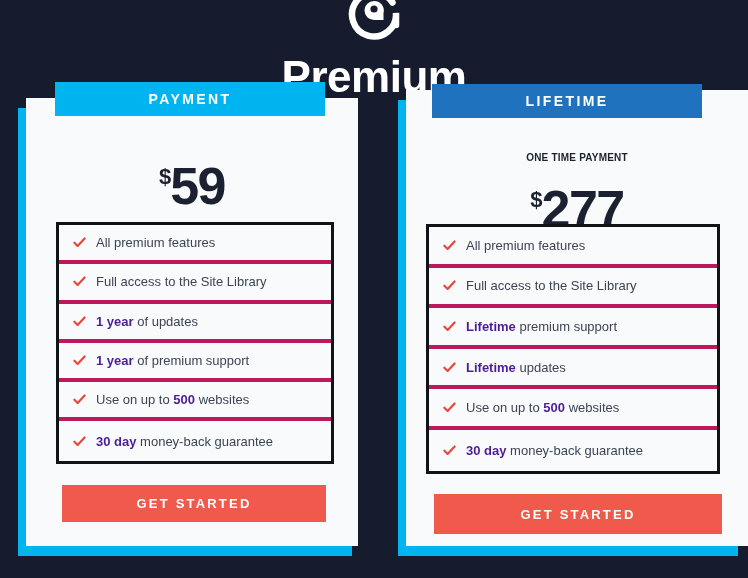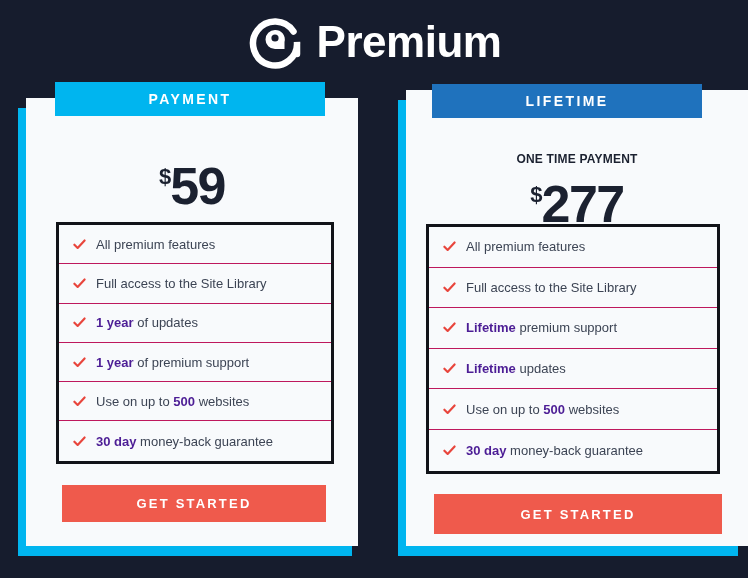--- a/index.html
+++ b/index.html
@@ -19,20 +19,21 @@
   
   .brand {
     position: absolute;
     left: 0; top: 8px;
     width: 748px;
     height: 68px;
     display: flex;
     align-items: center;
     justify-content: center;
     gap: 14px;
+    flex-direction: column;
   }
   .brand-logo { width: 56px; height: 56px; display: block; flex: none; }
   .brand-title {
     color: #ffffff;
     font-size: 44px;
     font-weight: bold;
     letter-spacing: -0.5px;
     line-height: 1;
     white-space: nowrap;
   }
@@ -72,24 +73,24 @@
   #lifetime-badge { left: 34px; top: -6px; width: 270px; height: 34px; background: #1f72bd; }
 
   
   .price-block {
     position: absolute;
     left: 0; right: 0;
     text-align: center;
   }
   .one-time {
     color: #1b2130;
-    font-size: 12px;
+    font-size: 10px;
     font-weight: bold;
     letter-spacing: 0.2px;
-    margin-bottom: 12px;
+    margin-bottom: 20px;
   }
   .price {
     color: #1b2130;
     line-height: 1;
     white-space: nowrap;
   }
   .price .cur {
     font-size: 22px;
     font-weight: bold;
     vertical-align: 20px;
@@ -110,21 +111,21 @@
     background: #f8fafc;
   }
   #yearly-features   { left: 30px; top: 124px; width: 278px; height: 242px; }
   #lifetime-features { left: 20px; top: 134px; width: 294px; height: 250px; }
 
   .feat {
     display: flex;
     align-items: center;
     gap: 10px;
     padding: 0 14px;
-    border-bottom: 1px solid #be185d;
+    border-bottom: 4px solid #be185d;
     color: #3c4454;
     font-size: 13px;
     white-space: nowrap;
   }
   .feat:last-child { border-bottom: none; }
   #yearly-features .feat   { height: 39.3px; }
   #lifetime-features .feat { height: 40.6px; }
   .check { flex: none; width: 13px; height: 13px; display: block; }
   .feat-text b { color: #4c1d95; font-weight: bold; }
 

